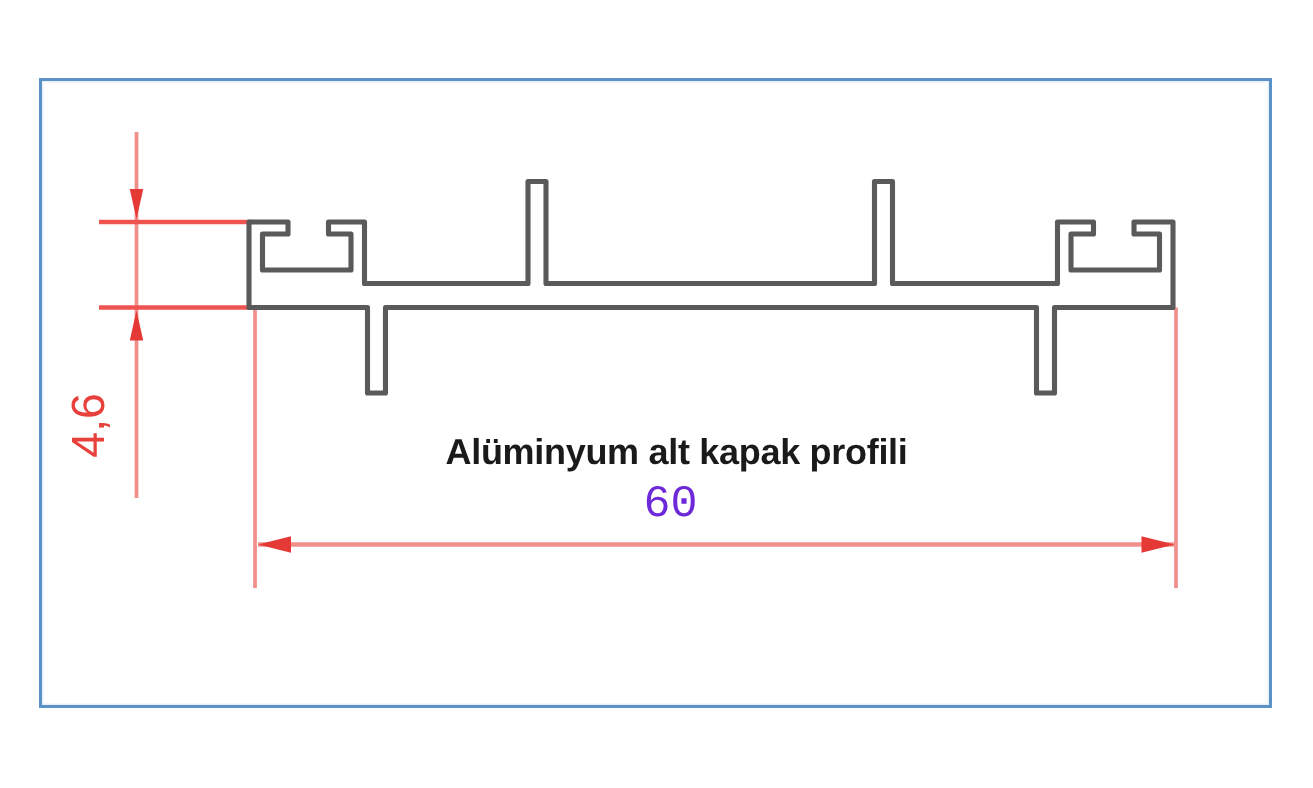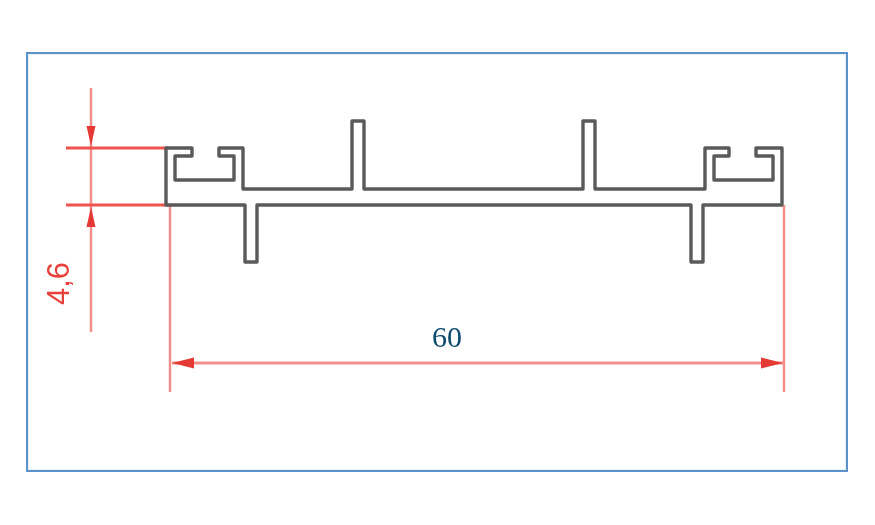--- a/index.html
+++ b/index.html
@@ -52,24 +52,24 @@
     color: #1a1a1a;
     white-space: nowrap;
     letter-spacing: -0.2px;
   }
 
   .dim-width-text {
     position: absolute;
     left: 447px;
     top: 320px;
     transform: translateX(-50%);
-    font-family: Liberation Serif, serif;
+    font-family: Liberation Mono, monospace;
     font-size: 30px;
     font-weight: normal;
-    color: #0c4a6e;
+    color: #6d28d9;
     white-space: nowrap;
   }
 
   .dim-height-text {
     position: absolute;
     left: 41px;
     top: 262px;
     font-family: "Liberation Sans", sans-serif;
     font-size: 31px;
     font-weight: normal;
@@ -147,18 +147,19 @@
            L 257,205
            L 257,262
            L 245,262
            L 245,205
            L 166,205
            Z" fill="none" stroke="#5a5a5a" stroke-width="3.4" stroke-linejoin="round" stroke-linecap="round"></path>
     </g>
 
   </svg>
 
+  <div class="caption-text">Alüminyum alt kapak profili</div>
 
   <div class="dim-width-text">60</div>
 
   <div class="dim-height-text">4,6</div>
 
 </div>
 
 </body></html>

